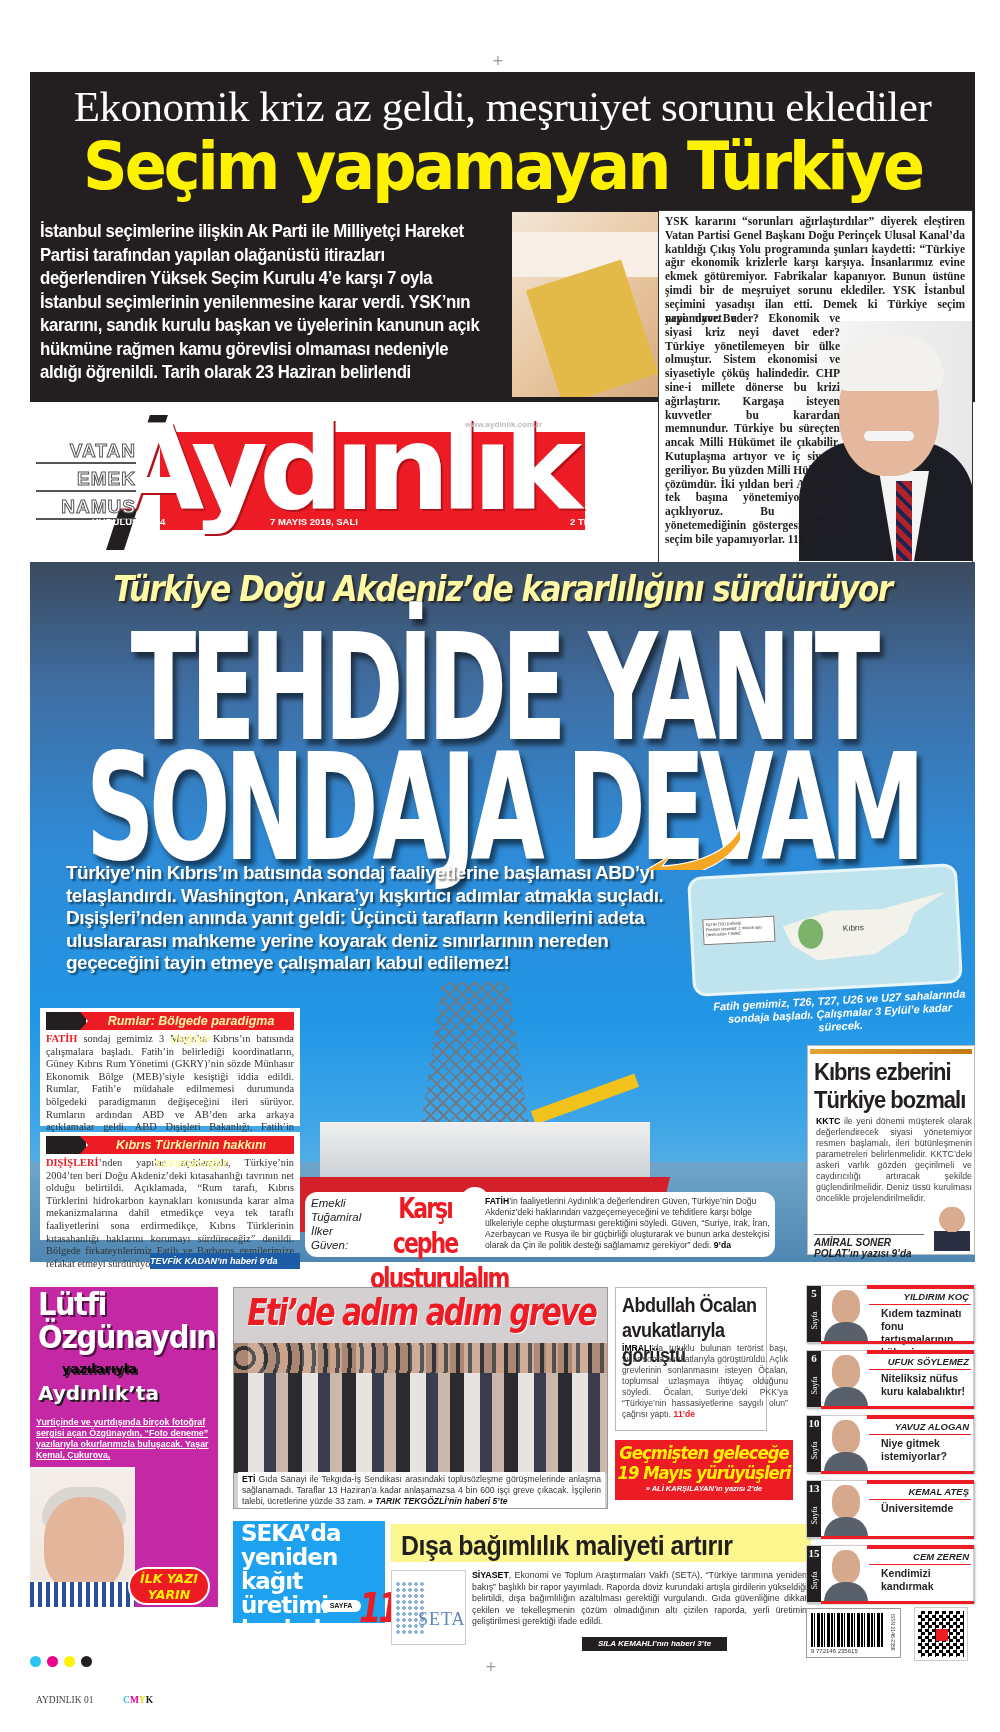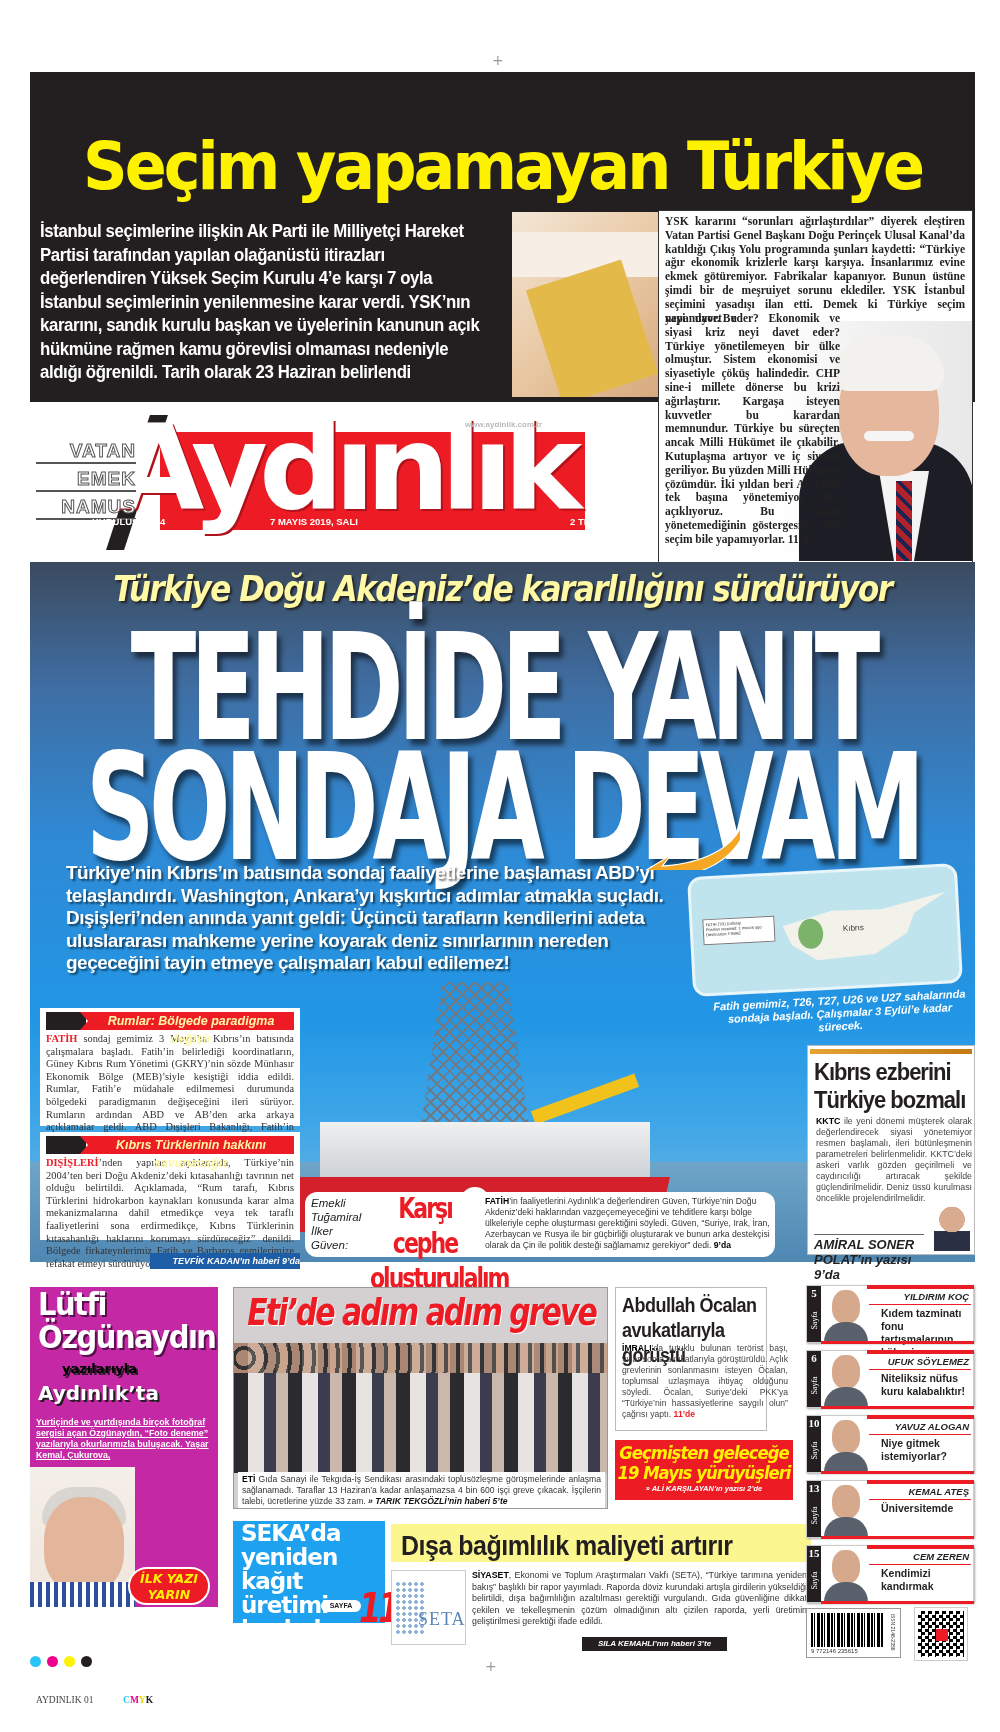--- a/index.html
+++ b/index.html
@@ -61,33 +61,33 @@
   .map-card .ais { position: absolute; left: 10px; top: 40px; width: 72px; height: 26px; background: #fff; border: 1px solid #777; font-size: 4px; line-height: 5px; color: #333; padding: 2px; }
   .map-cap { left: 710px; top: 994px; width: 260px; font-family: "Liberation Sans", sans-serif; font-style: italic; font-weight: bold; font-size: 11px; line-height: 13px; color: #fff; text-align: center; transform: rotate(-3deg); }
 
   .side-box { left: 40px; background: #fff; width: 260px; padding: 2px 6px 16px; }
   .side-title { position: relative; height: 18px; margin: 2px 0 3px; }
   .side-title .blk { position: absolute; left: 0; top: 0; width: 40px; height: 18px; background: #231f20; }
   .side-title .red { position: absolute; left: 34px; top: 0; right: 0; height: 18px; background: #ed1c24; clip-path: polygon(0 0,100% 0,100% 100%,0 100%,8px 50%); }
   .side-title span { position: absolute; left: 44px; right: 2px; top: 0; line-height: 18px; text-align: center; color: #fff9a6; font-weight: bold; font-style: italic; font-size: 12.5px; }
   .side-body { font-family: "Liberation Serif", serif; font-size: 10.4px; line-height: 12.6px; color: #333; text-align: justify; }
   .side-body b { color: #ed1c24; }
-  .credit-blue { left: 150px; top: 1253px; width: 150px; height: 16px; background: #1d5da8; color: #fff; font-style: italic; font-weight: bold; font-size: 9px; line-height: 16px; text-align: right; }
+  .credit-blue { left: 150px; top: 1253px; width: 150px; height: 16px; background: #1d5da8; color: #fff; font-style: italic; font-weight: bold; font-size: 9px; line-height: 16px; text-align: left; }
 
   .karsi-box { left: 305px; top: 1192px; width: 470px; height: 65px; background: #fff; border-radius: 12px; }
   .karsi-who { position: absolute; left: 6px; top: 4px; font-style: italic; font-size: 11.5px; line-height: 14px; color: #222; }
   .karsi-head { position: absolute; left: 65px; top: 0; width: 110px; text-align: center; font-family: "DejaVu Sans", sans-serif; font-weight: bold; font-size: 22px; line-height: 28px; color: #ed1c24; letter-spacing: -2px; transform: scaleY(1.25); transform-origin: top; }
   .karsi-body { position: absolute; left: 180px; top: 4px; width: 285px; font-size: 8.6px; line-height: 11px; color: #333; }
   .karsi-body b, .kibris-body b, .ocalan-body b, .seta-body b, .eti-cap b { color: #000; }
 
   .kibris-box { left: 807px; top: 1045px; width: 168px; height: 210px; background: #fff; border: 1px solid #bbb; }
   .kibris-box .bar { position: absolute; left: 2px; right: 2px; top: 3px; height: 5px; background: linear-gradient(90deg,#e6a233,#c37b11); }
   .kibris-head { position: absolute; left: 6px; top: 12px; width: 160px; font-family: "Liberation Sans", sans-serif; font-weight: bold; font-size: 22px; line-height: 25px; color: #231f20; letter-spacing: -1px; transform: scaleY(1.1); transform-origin: top; }
   .kibris-body { position: absolute; left: 8px; top: 70px; width: 156px; font-size: 8.8px; line-height: 11px; color: #444; text-align: justify; }
-  .kibris-credit { position: absolute; left: 6px; top: 188px; width: 110px; font-size: 13px; font-weight: bold; font-style: italic; color: #222; border-top: 1px solid #666; padding-top: 2px; }
+  .kibris-credit { position: absolute; left: 6px; top: 188px; width: 110px; font-size: 10px; font-weight: bold; font-style: italic; color: #222; border-top: 1px solid #666; padding-top: 2px; }
   .kibris-photo { position: absolute; right: 4px; top: 160px; width: 36px; height: 45px; background: radial-gradient(circle at 50% 30%, #d9ab8f 35%, transparent 36%), linear-gradient(#fff 55%, #2b2f44 55%); border-radius: 6px 6px 0 0; }
 
   
   .lutfi { left: 30px; top: 1287px; width: 188px; height: 320px; background: #c528a5; overflow: hidden; }
   .lutfi-name { position: absolute; left: 8px; top: 0; width: 175px; color: #fff; font-family: "DejaVu Sans", sans-serif; font-weight: bold; font-size: 29px; line-height: 30px; letter-spacing: -1.5px; transform: scaleY(1.1); transform-origin: top; text-shadow: 2px 2px 0 #5a0d4c; }
   .lutfi-sub1 { position: absolute; left: 8px; top: 70px; color: #000000; font-family: "DejaVu Sans", sans-serif; font-weight: bold; font-size: 13px; line-height: 24px; text-shadow: 2px 2px 0 #231f20; margin-left: 24px; }
   .lutfi-sub2 { position: absolute; left: 8px; top: 94px; color: #fff; font-family: "DejaVu Sans", sans-serif; font-weight: bold; font-size: 20px; line-height: 24px; text-shadow: 2px 2px 0 #231f20; }
   .lutfi-body { position: absolute; left: 6px; top: 130px; width: 176px; color: #fff; font-size: 8.8px; font-weight: bold; line-height: 11px; text-decoration: underline; }
   .lutfi-body2 { position: absolute; left: 108px; top: 165px; width: 76px; color: #fff; font-size: 8.8px; font-weight: bold; line-height: 11px; text-align: justify; }
   .lutfi-photo { position: absolute; left: 0; top: 180px; width: 105px; height: 140px; background: linear-gradient(#f5efe9,#efe5dc); }
@@ -148,20 +148,21 @@
   .footer-text { left: 36px; top: 1695px; font-family: "Liberation Serif", serif; font-size: 9.5px; color: #444; }
   .footer-cmyk { left: 123px; top: 1695px; font-family: "Liberation Serif", serif; font-size: 9.5px; font-weight: bold; }
 </style>
 </head>
 <body>
 
 <div class="crop" style="left:492px;top:52px;">+</div>
 <div class="crop" style="left:485px;top:1658px;">+</div>
 
 <section class="abs top-banner">
+  <div class="abs top-kicker">Ekonomik kriz az geldi, meşruiyet sorunu eklediler</div>
   <div class="abs top-head">Seçim yapamayan Türkiye</div>
   <div class="abs top-lead">İstanbul seçimlerine ilişkin Ak Parti ile Milliyetçi Hareket Partisi tarafından yapılan olağanüstü itirazları değerlendiren Yüksek Seçim Kurulu 4’e karşı 7 oyla İstanbul seçimlerinin yenilenmesine karar verdi. YSK’nın kararını, sandık kurulu başkan ve üyelerinin kanunun açık hükmüne rağmen kamu görevlisi olmaması nedeniyle aldığı öğrenildi. Tarih olarak 23 Haziran belirlendi</div>
   <div class="abs ballot">
       <div class="box"></div>
       <div class="env"></div>
     </div>
 </section>
 
 <section class="abs quote-box">
   <div class="portrait">

